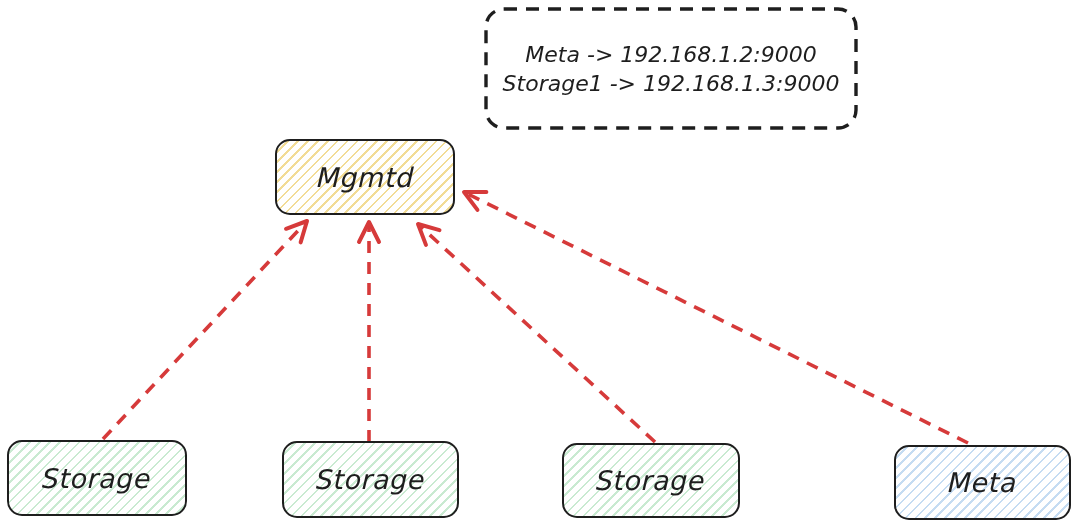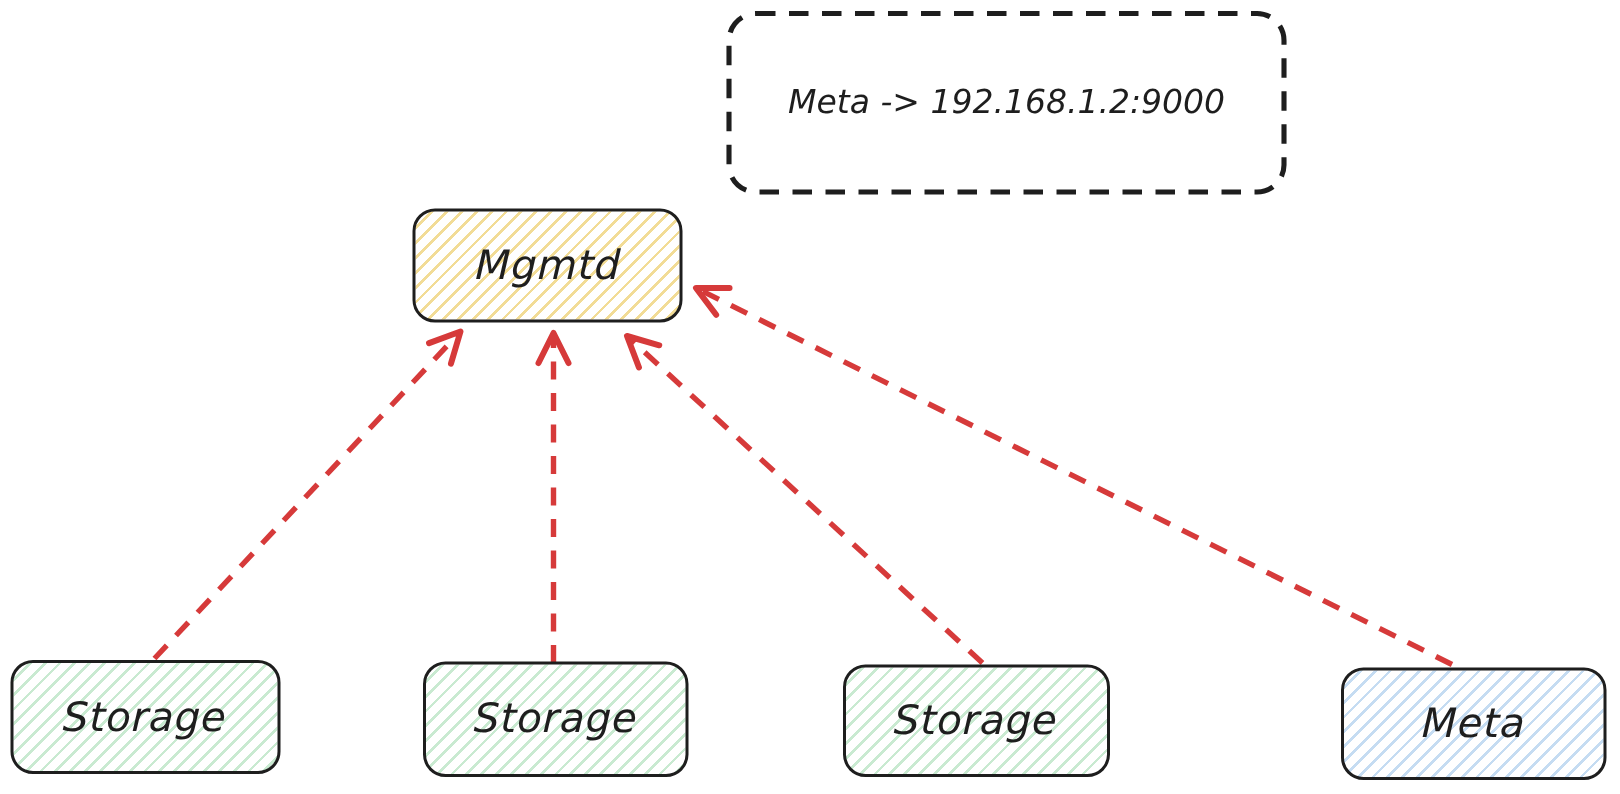--- a/index.html
+++ b/index.html
@@ -90,20 +90,21 @@
     <rect x="486" y="9" width="370" height="119" rx="18" ry="18" fill="none" stroke="#1e1e1e" stroke-width="3.4" stroke-dasharray="13 9"></rect>
 
     <line x1="103" y1="439" x2="307" y2="221" stroke="#d63a3a" stroke-width="3.6" stroke-dasharray="12 9" marker-end="url(#ah)"></line>
     <line x1="369" y1="442" x2="369" y2="222" stroke="#d63a3a" stroke-width="3.6" stroke-dasharray="12 9" marker-end="url(#ah)"></line>
     <line x1="655" y1="442" x2="418" y2="224" stroke="#d63a3a" stroke-width="3.6" stroke-dasharray="12 9" marker-end="url(#ah)"></line>
     <line x1="968" y1="443" x2="464" y2="192" stroke="#d63a3a" stroke-width="3.6" stroke-dasharray="12 9" marker-end="url(#ah)"></line>
   </svg>
 
   <div class="legend">
     <div>Meta -&gt; 192.168.1.2:9000</div>
+    <div>Storage1 -&gt; 192.168.1.3:9000</div>
   </div>
 
   <div class="node node-mgmtd hatch-yellow">
     <span class="node-label">Mgmtd</span>
   </div>
 
   <div class="node node-storage1 hatch-green">
     <span class="node-label">Storage</span>
   </div>
 

